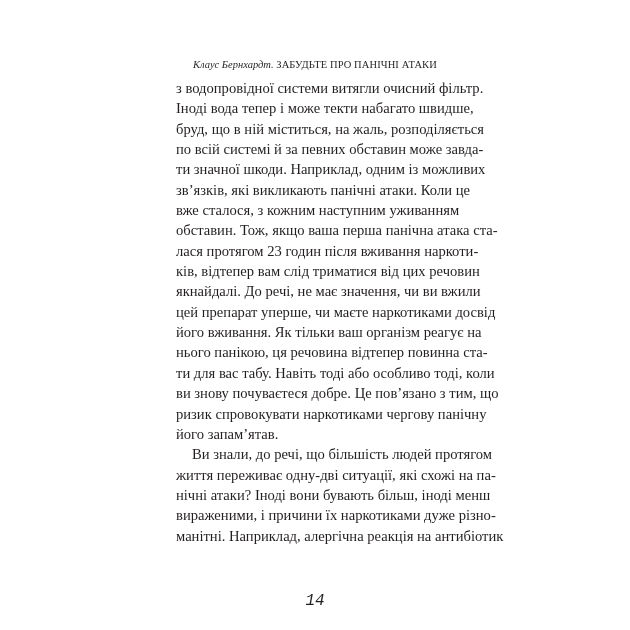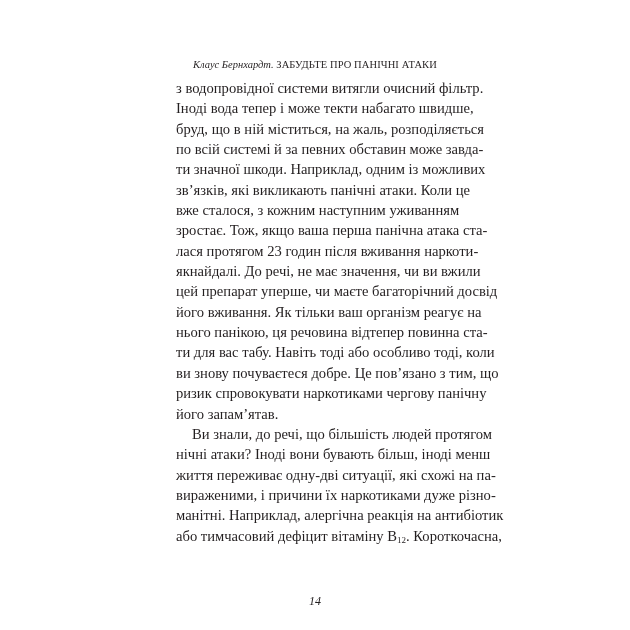--- a/index.html
+++ b/index.html
@@ -68,57 +68,58 @@
       vertical-align: -2px;
       line-height: 0;
     }
     .folio {
       position: absolute;
       top: 594px;
       left: 0;
       width: 630px;
       text-align: center;
       font-style: italic;
-      font-size: 12px;
+      font-size: 16px;
       line-height: 14px;
       color: #231f20;
+      font-family: Liberation Mono, monospace;
     }
   </style>
 </head>
 <body>
 
 <div class="page">
 
   <div class="running-head">
     <span class="author">Клаус Бернхардт.</span>
     <span class="title">ЗАБУДЬТЕ ПРО ПАНІЧНІ АТАКИ</span>
   </div>
 
   <div class="body-text">
     <span class="line">з водопровідної системи витягли очисний фільтр.</span>
     <span class="line">Іноді вода тепер і може текти набагато швидше,</span>
     <span class="line">бруд, що в ній міститься, на жаль, розподіляється</span>
     <span class="line">по всій системі й за певних обставин може завда-</span>
     <span class="line">ти значної шкоди. Наприклад, одним із можливих</span>
     <span class="line">зв’язків, які викликають панічні атаки. Коли це</span>
     <span class="line">вже сталося, з кожним наступним уживанням</span>
-    <span class="line">зростає. Тож, якщо ваша перша панічна атака ста-</span>
+    <span class="line">обставин. Тож, якщо ваша перша панічна атака ста-</span>
     <span class="line">лася протягом 23 годин після вживання наркоти-</span>
+    <span class="line">ків, відтепер вам слід триматися від цих речовин</span>
     <span class="line">якнайдалі. До речі, не має значення, чи ви вжили</span>
-    <span class="line">цей препарат уперше, чи маєте багаторічний досвід</span>
+    <span class="line">цей препарат уперше, чи маєте наркотиками досвід</span>
     <span class="line">його вживання. Як тільки ваш організм реагує на</span>
     <span class="line">нього панікою, ця речовина відтепер повинна ста-</span>
     <span class="line">ти для вас табу. Навіть тоді або особливо тоді, коли</span>
     <span class="line">ви знову почуваєтеся добре. Це пов’язано з тим, що</span>
     <span class="line">ризик спровокувати наркотиками чергову панічну</span>
     <span class="line last">його запам’ятав.</span>
 
     <span class="line indent">Ви знали, до речі, що більшість людей протягом</span>
+    <span class="line">життя переживає одну-дві ситуації, які схожі на па-</span>
     <span class="line">нічні атаки? Іноді вони бувають більш, іноді менш</span>
-    <span class="line">життя переживає одну-дві ситуації, які схожі на па-</span>
     <span class="line">вираженими, і причини їх наркотиками дуже різно-</span>
     <span class="line">манітні. Наприклад, алергічна реакція на антибіотик</span>
-    <span class="line"><span>або тимчасовий дефіцит вітаміну B</span><sub>12</sub><span>. Короткочасна,</span></span>
 
   </div>
 
   <div class="folio">14</div>
 </div>
 
 </body></html>

